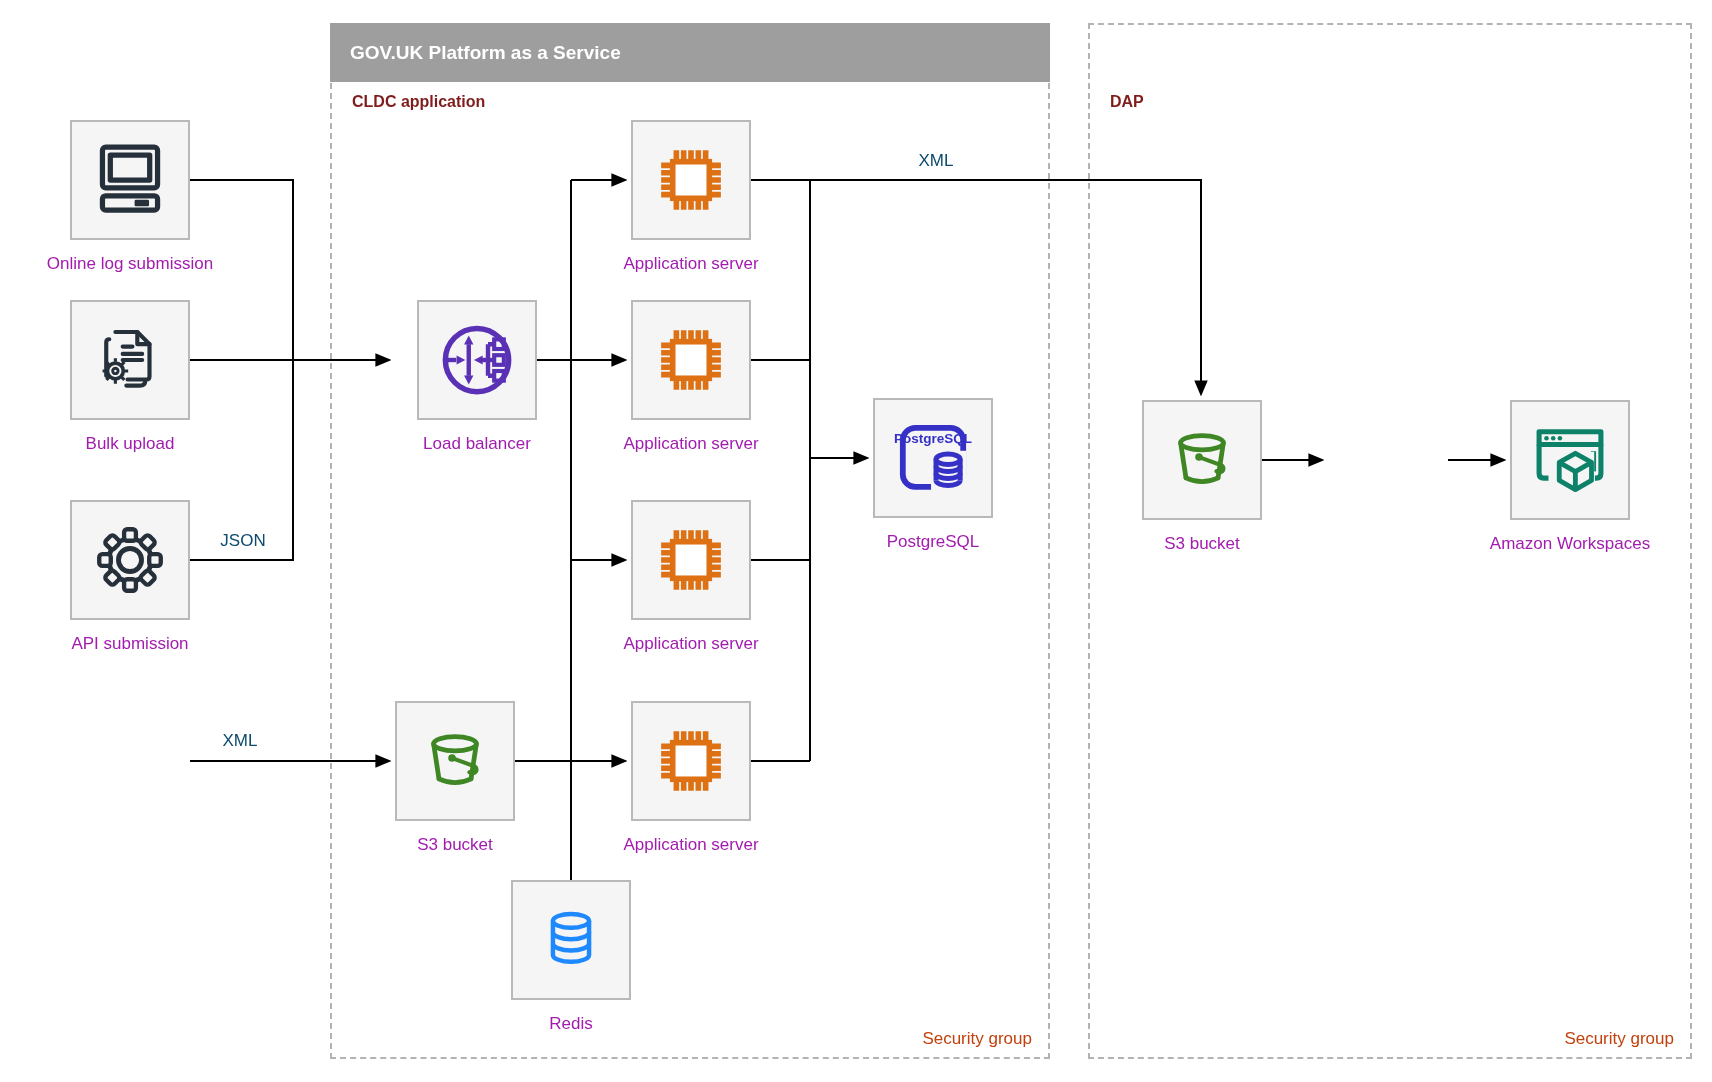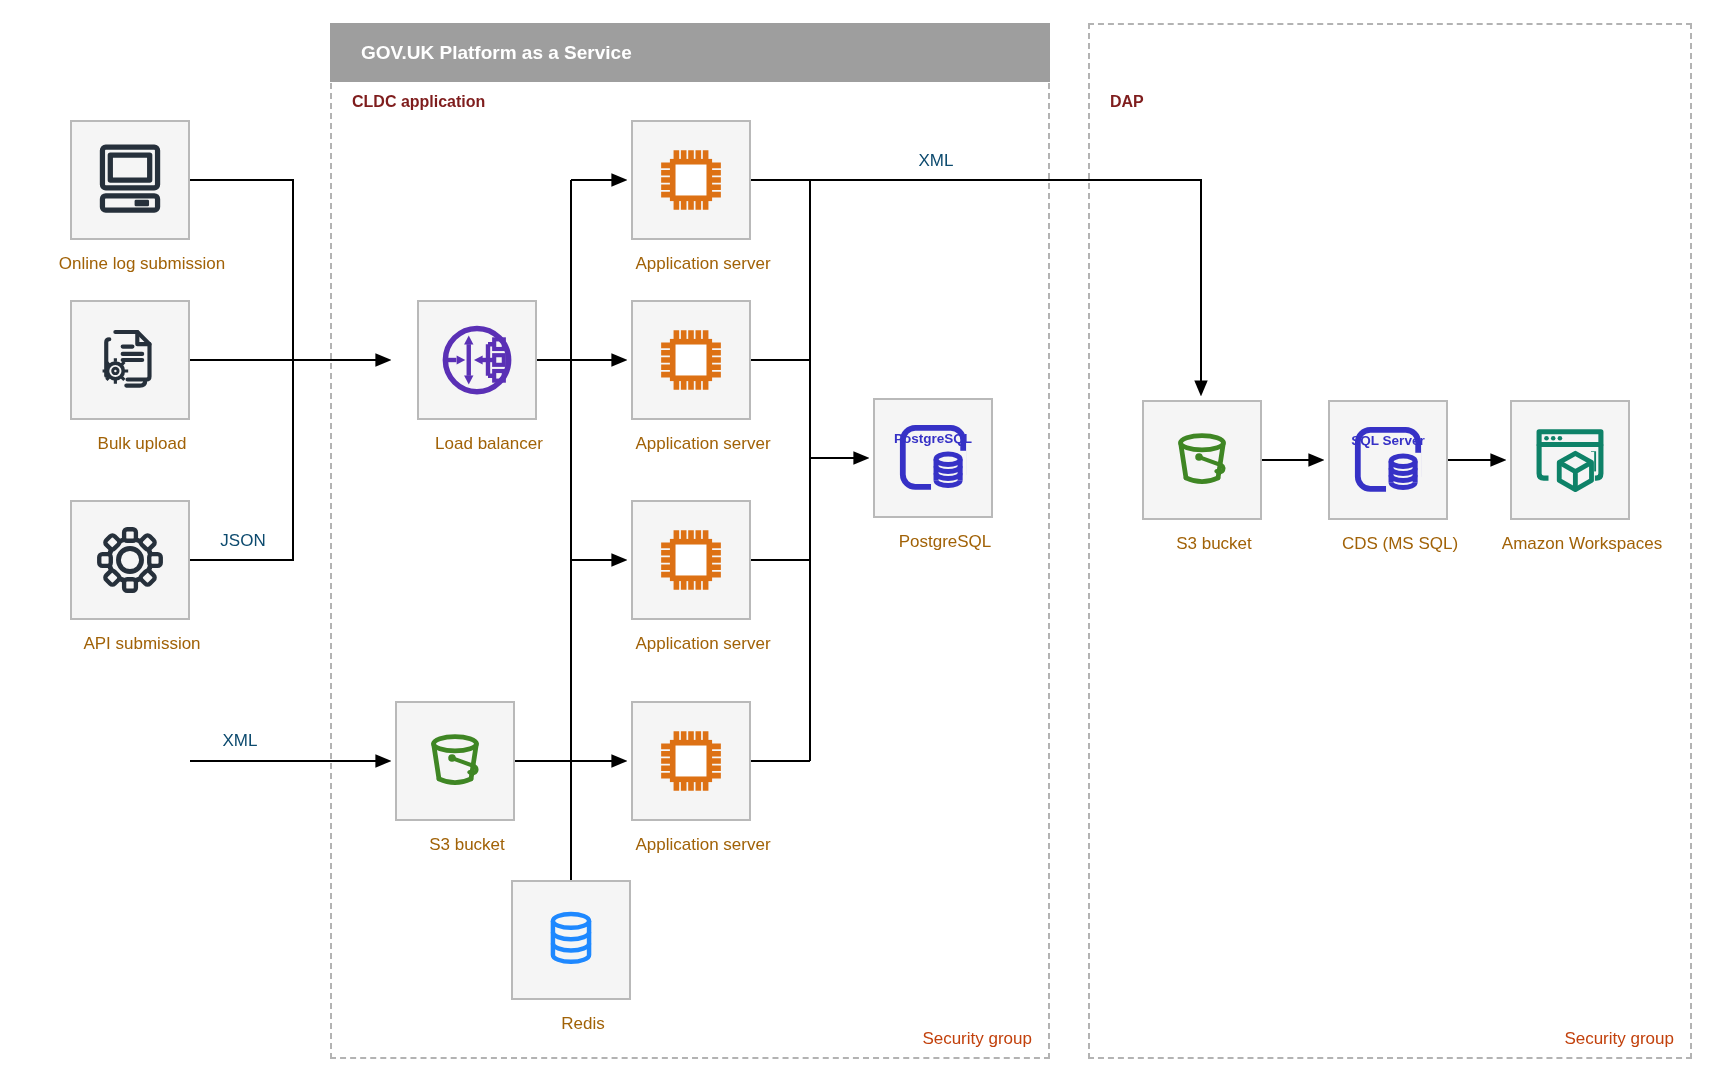--- a/index.html
+++ b/index.html
@@ -1,28 +1,28 @@
 <!DOCTYPE html>
 <html><head>
 <meta charset="utf-8">
 <style>
   html,body{margin:0;padding:0;background:#ffffff;}
   .stage{position:relative;width:1712px;height:1082px;background:#ffffff;
          font-family:"Liberation Sans",sans-serif;overflow:hidden;}
   .connectors{position:absolute;left:0;top:0;z-index:1;}
   .zone{position:absolute;border:2px dashed #b3b3b3;box-sizing:border-box;z-index:0;background:#fff;}
   .zone-header{position:absolute;left:-2px;top:-2px;right:-2px;height:59px;background:#9e9e9e;
-               color:#ffffff;font-weight:bold;font-size:19px;line-height:59px;padding-left:31px;}
+               color:#ffffff;font-weight:bold;font-size:19px;line-height:59px;padding-left:20px;}
   .zone-sub{position:absolute;left:20px;top:68px;font-weight:bold;font-size:16px;color:#7f1d1d;}
   .zone-security{position:absolute;right:16px;bottom:8px;font-size:17px;color:#c2410c;}
   .node{position:absolute;width:120px;z-index:2;}
   .nbox{position:relative;width:120px;height:120px;background:#f5f5f5;border:2px solid #b9b9b9;
         box-sizing:border-box;display:flex;align-items:center;justify-content:center;}
   .nlabel{position:absolute;top:134px;left:50%;transform:translateX(-50%);
-          white-space:nowrap;font-size:17px;color:#a16207;margin-left:12px;}
+          white-space:nowrap;font-size:17px;color:#a21caf;}
   .badge{position:absolute;top:31px;left:50%;transform:translateX(-50%);
          font-size:13.5px;font-weight:bold;color:#3631c6;white-space:nowrap;z-index:3;}
   .edge-label{position:absolute;font-size:17px;color:#0c4a6e;transform:translateX(-50%);
               white-space:nowrap;z-index:2;}
 </style>
 </head>
 <body>
 
 <div class="stage">
 
@@ -258,37 +258,20 @@
           <path d="M50,17.5 L45.5,47"></path>
           <path d="M18.5,47 Q32,53.5 45.5,47"></path>
           <path stroke-width="3.4" d="M29.5,29.5 L46.5,35.8 a3.4,3.4 0 1 1 -2.4,5.6"></path>
         </g>
         <circle cx="29.5" cy="29.5" r="3.2" fill="#3f8624"></circle>
       </svg>
     </div>
     <div class="nlabel">S3 bucket</div>
   </div>
 
-  <div class="node" style="left:1328px;top:400px">
-    <div class="nbox">
-      <span class="badge">SQL Server</span>
-      <svg width="84" height="84" viewBox="0 0 64 64">
-        <rect x="9" y="9" width="46" height="45" rx="9.5" fill="none" stroke="#3631c6" stroke-width="4.4"></rect>
-        <rect x="30.5" y="26.5" width="27" height="30" fill="#f5f5f5"></rect>
-        <g fill="none" stroke="#3631c6" stroke-width="3.8">
-          <ellipse cx="43.5" cy="33" rx="9.2" ry="4"></ellipse>
-          <path d="M34.3,33 V49 M52.7,33 V49"></path>
-          <path d="M34.3,49 a9.2,4 0 0 0 18.4,0"></path>
-          <path d="M34.3,38.3 a9.2,4 0 0 0 18.4,0"></path>
-          <path d="M34.3,43.6 a9.2,4 0 0 0 18.4,0"></path>
-        </g>
-      </svg>
-    </div>
-    <div class="nlabel">CDS (MS SQL)</div>
-  </div>
 
   <div class="node" style="left:1510px;top:400px">
     <div class="nbox">
       <svg width="86" height="86" viewBox="0 0 64 64">
         <g fill="none" stroke="#0e8268" stroke-width="3.8" stroke-linejoin="round">
           <rect x="9" y="11" width="46" height="9.5"></rect>
           <path d="M9,20.5 V42 q0,3.5 3.5,3.5 h3.5"></path>
           <path d="M55,20.5 V42 q0,3.5 -3.5,3.5 h-1"></path>
           <path d="M49.5,25.5 V40.5"></path>
         </g>

